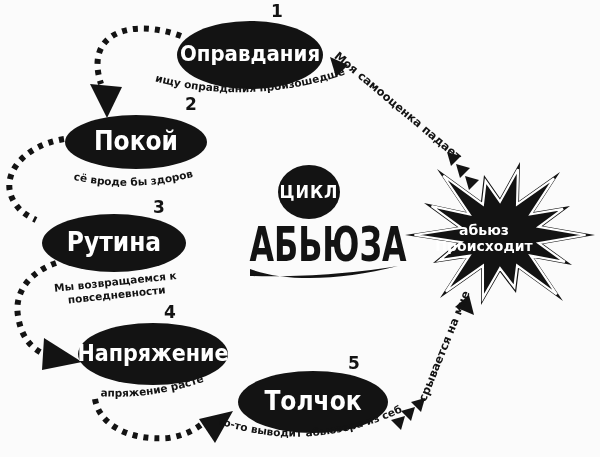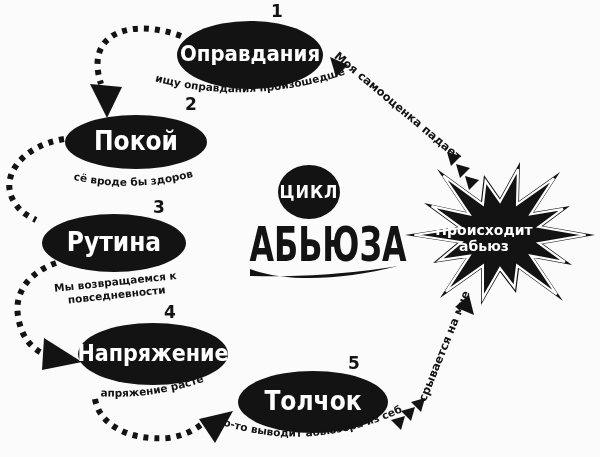--- a/index.html
+++ b/index.html
@@ -115,20 +115,20 @@
 
   <div class="pos cap3" style="left:116px; top:288px;">
     <div>Мы возвращаемся к</div>
     <div>повседневности</div>
   </div>
 
   <div class="pos cycle-circle-label" style="left:309px; top:192px;">ЦИКЛ</div>
   <div class="pos cycle-word" style="left:328px; top:246px;">АБЬЮЗА</div>
 
   <div class="pos burst-label" style="left:484px; top:239px;">
+    <div>абьюз</div>
     <div>Происходит</div>
-    <div>абьюз</div>
   </div>
 
   <div class="pos edge-label edge-1" style="left:398px; top:106px;">Моя самооценка падает</div>
   <div class="pos edge-label edge-2" style="left:444px; top:346px;">срывается на мне</div>
 
 </div>
 
 </body></html>

